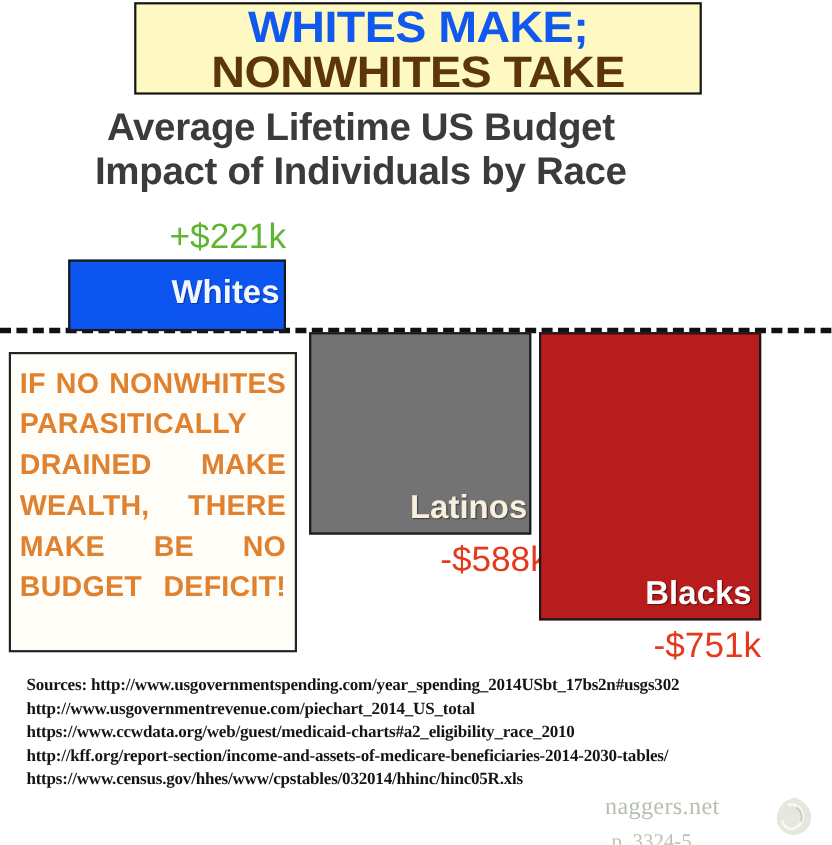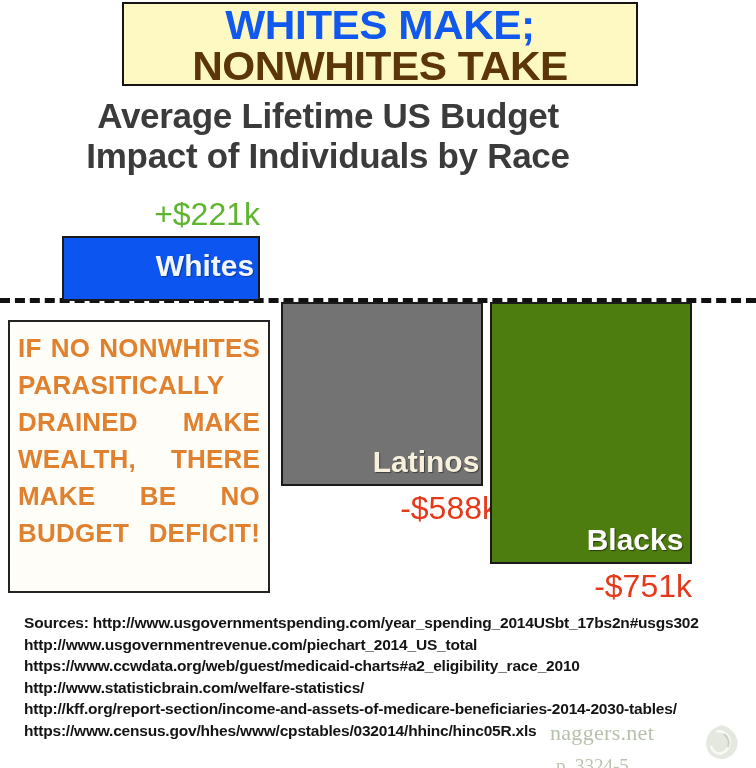--- a/index.html
+++ b/index.html
@@ -96,21 +96,21 @@
     top: 302px;
     width: 202px;
     height: 184px;
     background: #737373;
   }
   #bar-blacks {
     left: 490px;
     top: 302px;
     width: 202px;
     height: 262px;
-    background: #4d7c0f;
+    background: #b91c1c;
   }
 
   .bar-label {
     position: absolute;
     width: 100%;
     text-align: center;
     font-family: "Liberation Sans", sans-serif;
     font-weight: bold;
     font-size: 30px;
     line-height: 32px;
@@ -188,21 +188,21 @@
     justify-content: space-between;
   }
 
   
   #sources {
     position: absolute;
     left: 24px;
     top: 612px;
     width: 732px;
     color: #141414;
-    font-family: Liberation Sans, sans-serif;
+    font-family: Liberation Serif, serif;
     font-weight: bold;
     font-size: 15.5px;
     line-height: 21.5px;
     letter-spacing: -0.2px;
     white-space: nowrap;
   }
   #sources div { white-space: nowrap; }
 
   
   #watermark {
@@ -286,21 +286,20 @@
     <em style="font-style:normal">BE</em>
     <em style="font-style:normal">NO</em>
   </span>
   <span class="cl">BUDGET DEFICIT!</span>
 </div>
 
 <div id="sources">
   <div>Sources: http://www.usgovernmentspending.com/year_spending_2014USbt_17bs2n#usgs302</div>
   <div>http://www.usgovernmentrevenue.com/piechart_2014_US_total</div>
   <div>https://www.ccwdata.org/web/guest/medicaid-charts#a2_eligibility_race_2010</div>
-  <div>http://www.statisticbrain.com/welfare-statistics/</div>
   <div>http://kff.org/report-section/income-and-assets-of-medicare-beneficiaries-2014-2030-tables/</div>
   <div>https://www.census.gov/hhes/www/cpstables/032014/hhinc/hinc05R.xls</div>
 </div>
 
 <div id="watermark-page">p. 3324-5</div>
 <div id="watermark">naggers.net</div>
 <svg id="watermark-logo" viewBox="0 0 40 40">
   <path d="M20 3 C27 5 33 10 35 17 C37 25 33 33 25 36 C17 39 8 35 5 27 C2 19 7 8 15 5 Z" fill="#8fa07e" opacity="0.55"></path>
   <path d="M14 10 C19 8 25 11 27 16 C29 22 26 29 20 31 C15 33 10 29 9 24" fill="none" stroke="#ffffff" stroke-width="2.5" opacity="0.75"></path>
   <path d="M22 12 C26 15 28 20 26 25" fill="none" stroke="#6f8360" stroke-width="2" opacity="0.8"></path>

